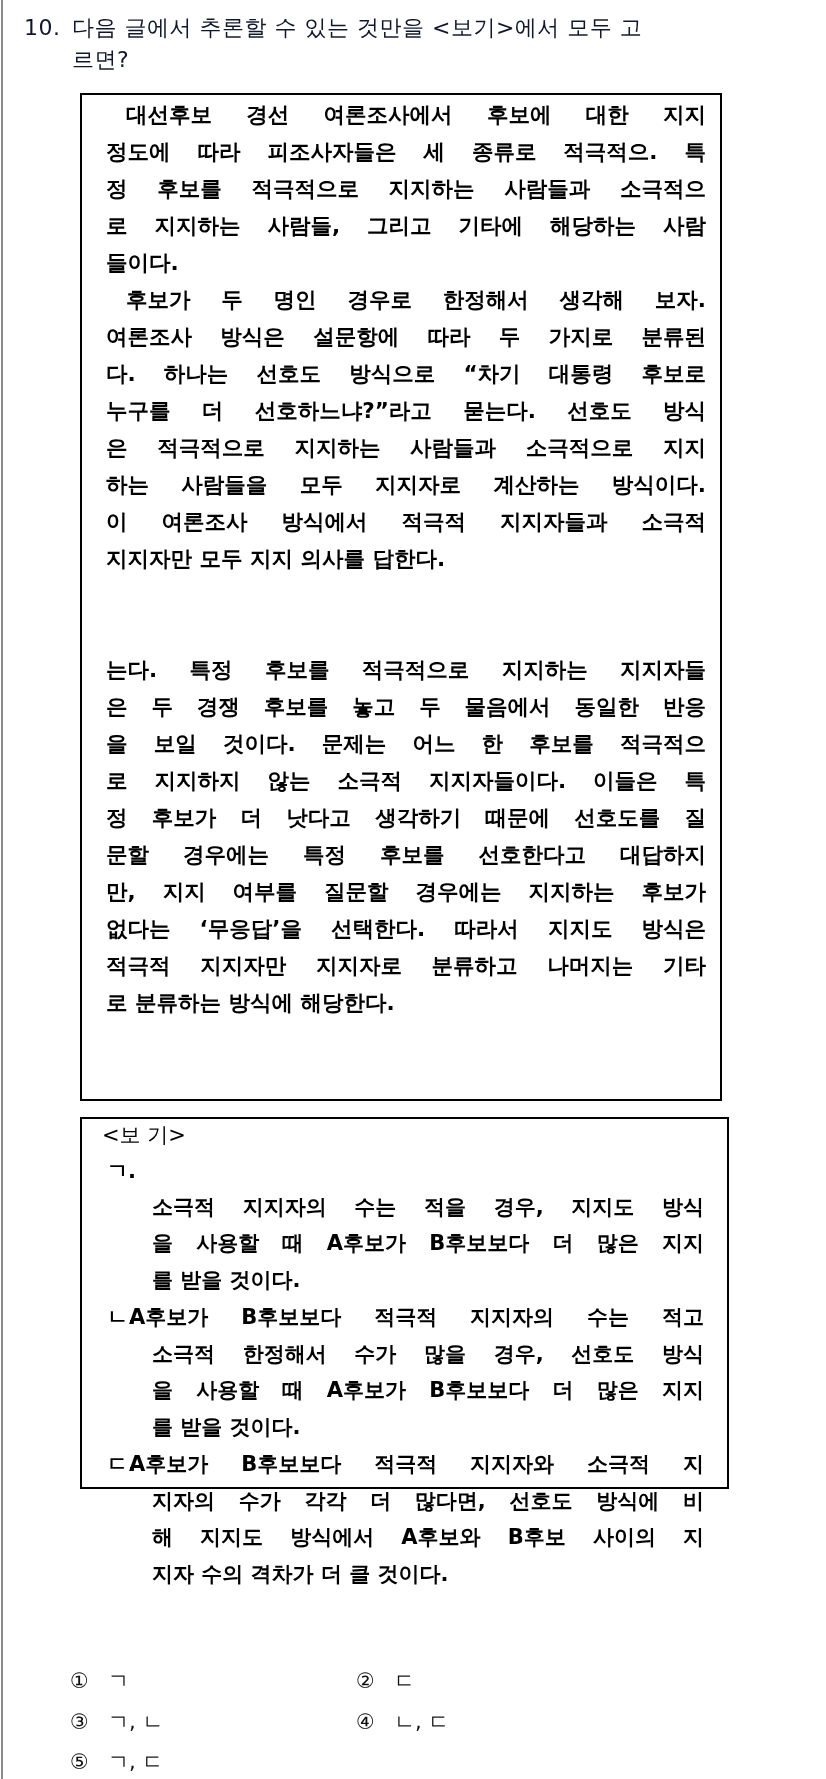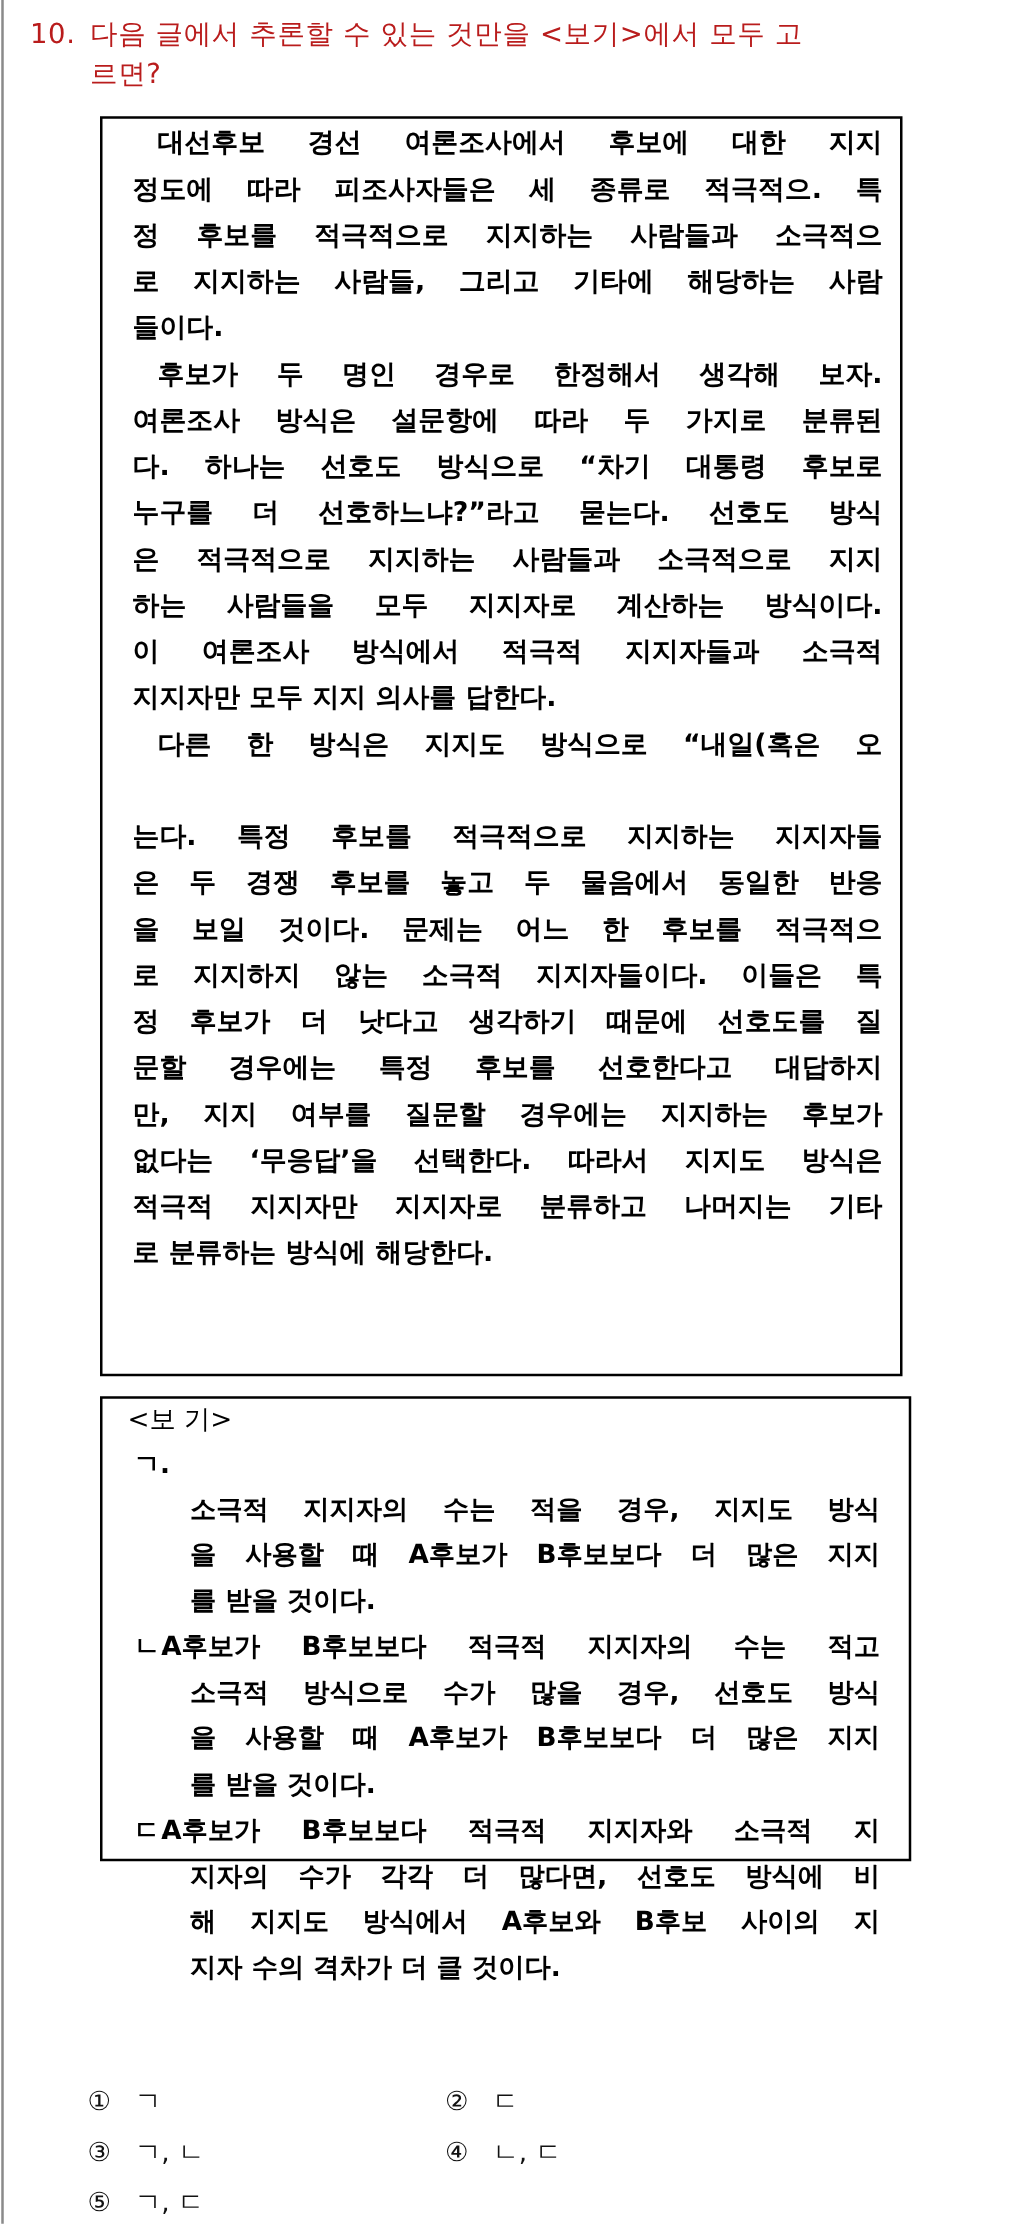--- a/index.html
+++ b/index.html
@@ -1,19 +1,19 @@
 <!DOCTYPE html>
 <html><head>
 <meta charset="utf-8">
 <style>
   html, body { margin: 0; padding: 0; background: #ffffff; }
   body { width: 826px; height: 1779px; position: relative; overflow: hidden;
          font-family: "DejaVu Sans", sans-serif; color: #000; }
   .left-rule { position: absolute; left: 1px; top: 0; width: 2px; height: 1779px; background: #8a8a8a; }
-  .q-line { position: absolute; font-size: 22px; line-height: 26px; color: #b91c1c; letter-spacing: 0.5px; white-space: nowrap; }
+  .q-line { position: absolute; font-size: 22px; line-height: 26px; color: #0f172a; letter-spacing: 0.5px; white-space: nowrap; }
   .box { position: absolute; border: 2px solid #000; box-sizing: border-box; }
   .pline { position: absolute; left: 24px; width: 600px; font-size: 21.5px; line-height: 28px;
            white-space: nowrap; text-align: justify; text-align-last: justify; font-weight: bold; }
   .pline.indent { left: 44px; width: 580px; }
   .pline.last { text-align-last: left; }
   .bline { position: absolute; font-size: 21px; line-height: 28px; white-space: nowrap; font-weight: bold; }
   .bline.body { text-align: justify; text-align-last: justify; }
   .bline.body.last { text-align-last: left; }
   .marker { position: absolute; font-size: 21px; line-height: 28px; font-weight: bold; }
   .choice { position: absolute; font-size: 21px; line-height: 28px; white-space: nowrap; color: #111; }
@@ -35,21 +35,20 @@
   <div class="pline" style="top:117px;">로 지지하는 사람들, 그리고 기타에 해당하는 사람</div>
   <div class="pline last" style="top:154px;">들이다.</div>
   <div class="pline indent" style="top:191px;">후보가 두 명인 경우로 한정해서 생각해 보자.</div>
   <div class="pline" style="top:228px;">여론조사 방식은 설문항에 따라 두 가지로 분류된</div>
   <div class="pline" style="top:265px;">다. 하나는 선호도 방식으로 “차기 대통령 후보로</div>
   <div class="pline" style="top:302px;">누구를 더 선호하느냐?”라고 묻는다. 선호도 방식</div>
   <div class="pline" style="top:339px;">은 적극적으로 지지하는 사람들과 소극적으로 지지</div>
   <div class="pline" style="top:376px;">하는 사람들을 모두 지지자로 계산하는 방식이다.</div>
   <div class="pline" style="top:413px;">이 여론조사 방식에서 적극적 지지자들과 소극적</div>
   <div class="pline last" style="top:450px;">지지자만 모두 지지 의사를 답한다.</div>
-  <div class="pline indent" style="top:487px;">다른 한 방식은 지지도 방식으로 “내일(혹은 오</div>
   <div class="pline" style="top:561px;">는다. 특정 후보를 적극적으로 지지하는 지지자들</div>
   <div class="pline" style="top:598px;">은 두 경쟁 후보를 놓고 두 물음에서 동일한 반응</div>
   <div class="pline" style="top:635px;">을 보일 것이다. 문제는 어느 한 후보를 적극적으</div>
   <div class="pline" style="top:672px;">로 지지하지 않는 소극적 지지자들이다. 이들은 특</div>
   <div class="pline" style="top:709px;">정 후보가 더 낫다고 생각하기 때문에 선호도를 질</div>
   <div class="pline" style="top:746px;">문할 경우에는 특정 후보를 선호한다고 대답하지</div>
   <div class="pline" style="top:783px;">만, 지지 여부를 질문할 경우에는 지지하는 후보가</div>
   <div class="pline" style="top:820px;">없다는 ‘무응답’을 선택한다. 따라서 지지도 방식은</div>
   <div class="pline" style="top:857px;">적극적 지지자만 지지자로 분류하고 나머지는 기타</div>
   <div class="pline last" style="top:894px;">로 분류하는 방식에 해당한다.</div>
@@ -58,21 +57,21 @@
 <div class="box" style="left:80px; top:1117px; width:649px; height:372px;">
   <div class="bline" style="left:20px; top:2px; font-weight:normal;">&lt;보  기&gt;</div>
 
   <div class="marker" style="left:25px; top:38px;">ㄱ.</div>
   <div class="bline body" style="left:70px; width:552px; top:74px;">소극적 지지자의 수는 적을 경우, 지지도 방식</div>
   <div class="bline body" style="left:70px; width:552px; top:110px;">을 사용할 때 A후보가 B후보보다 더 많은 지지</div>
   <div class="bline body last" style="left:70px; width:552px; top:147px;">를 받을 것이다.</div>
 
   <div class="marker" style="left:25px; top:184px;">ㄴ.</div>
   <div class="bline body" style="left:47px; width:575px; top:184px;">A후보가 B후보보다 적극적 지지자의 수는 적고</div>
-  <div class="bline body" style="left:70px; width:552px; top:221px;">소극적 방식으로 수가 많을 경우, 선호도 방식</div>
+  <div class="bline body" style="left:70px; width:552px; top:221px;">소극적 한정해서 수가 많을 경우, 선호도 방식</div>
   <div class="bline body" style="left:70px; width:552px; top:257px;">을 사용할 때 A후보가 B후보보다 더 많은 지지</div>
   <div class="bline body last" style="left:70px; width:552px; top:294px;">를 받을 것이다.</div>
 
   <div class="marker" style="left:25px; top:331px;">ㄷ.</div>
   <div class="bline body" style="left:47px; width:575px; top:331px;">A후보가 B후보보다 적극적 지지자와 소극적 지</div>
   <div class="bline body" style="left:70px; width:552px; top:368px;">지자의 수가 각각 더 많다면, 선호도 방식에 비</div>
   <div class="bline body" style="left:70px; width:552px; top:404px;">해 지지도 방식에서 A후보와 B후보 사이의 지</div>
   <div class="bline body last" style="left:70px; width:552px; top:441px;">지자 수의 격차가 더 클 것이다.</div>
 </div>
 

